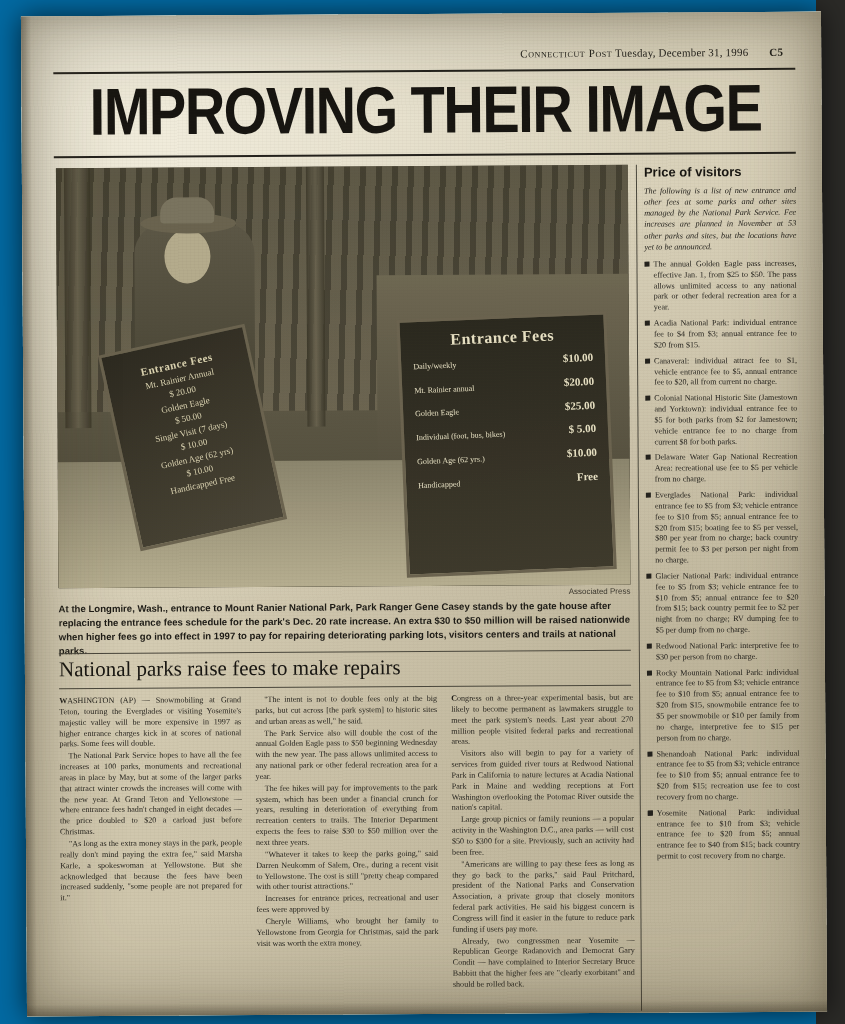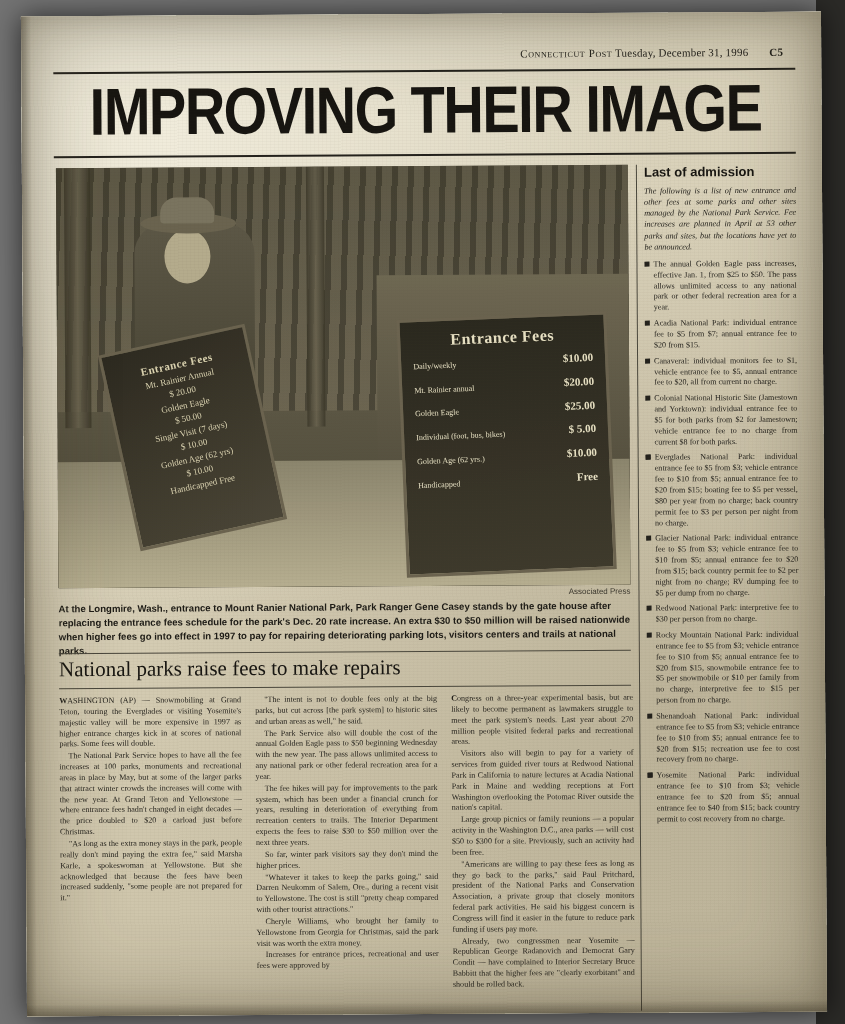--- a/index.html
+++ b/index.html
@@ -3,21 +3,21 @@
 <meta charset="utf-8">
 <style>
   html,body{margin:0;padding:0;}
   body{
     width:845px;height:1024px;overflow:hidden;
     background:#2b2a27;
     font-family:"Liberation Serif", serif;
   }
   .page{
     position:absolute;left:0;top:0;width:816px;height:1024px;
-    background:#737373;
+    background:#0369a1;
   }
   
   .sheet{
     position:absolute;
     left:24px;top:14px;width:800px;height:1000px;
     background:#d9d2bd;
     background-image:
       radial-gradient(circle at 18% 12%, rgba(255,252,240,.55), rgba(255,252,240,0) 45%),
       radial-gradient(circle at 82% 70%, rgba(120,110,85,.22), rgba(120,110,85,0) 55%),
       linear-gradient(160deg,#e2dcc7 0%,#d8d0b8 35%,#cfc6ac 70%,#c6bda3 100%);
@@ -283,44 +283,43 @@
     <div class="cols">
       <div class="col">
         <p class="first">WASHINGTON (AP) — Snowmobiling at Grand Teton, touring the Everglades or visiting Yosemite's majestic valley will be more expensive in 1997 as higher entrance charges kick in at scores of national parks. Some fees will double.</p>
         <p>The National Park Service hopes to have all the fee increases at 100 parks, monuments and recreational areas in place by May, but at some of the larger parks that attract winter crowds the increases will come with the new year. At Grand Teton and Yellowstone — where entrance fees hadn't changed in eight decades — the price doubled to $20 a carload just before Christmas.</p>
         <p>"As long as the extra money stays in the park, people really don't mind paying the extra fee," said Marsha Karle, a spokeswoman at Yellowstone. But she acknowledged that because the fees have been increased suddenly, "some people are not prepared for it."</p>
       </div>
       <div class="col">
         <p>"The intent is not to double fees only at the big parks, but cut across [the park system] to historic sites and urban areas as well," he said.</p>
         <p>The Park Service also will double the cost of the annual Golden Eagle pass to $50 beginning Wednesday with the new year. The pass allows unlimited access to any national park or other federal recreation area for a year.</p>
         <p>The fee hikes will pay for improvements to the park system, which has been under a financial crunch for years, resulting in deterioration of everything from recreation centers to trails. The Interior Department expects the fees to raise $30 to $50 million over the next three years.</p>
-        <p>So far, winter park visitors say they don't mind the higher prices.</p>
         <p>"Whatever it takes to keep the parks going," said Darren Neukomm of Salem, Ore., during a recent visit to Yellowstone. The cost is still "pretty cheap compared with other tourist attractions."</p>
+        <p>Increases for entrance prices, recreational and user fees were approved by</p>
         <p>Cheryle Williams, who brought her family to Yellowstone from Georgia for Christmas, said the park visit was worth the extra money.</p>
-        <p>Increases for entrance prices, recreational and user fees were approved by</p>
       </div>
       <div class="col">
         <p class="first">Congress on a three-year experimental basis, but are likely to become permanent as lawmakers struggle to meet the park system's needs. Last year about 270 million people visited federal parks and recreational areas.</p>
         <p>Visitors also will begin to pay for a variety of services from guided river tours at Redwood National Park in California to nature lectures at Acadia National Park in Maine and wedding receptions at Fort Washington overlooking the Potomac River outside the nation's capital.</p>
         <p>Large group picnics or family reunions — a popular activity in the Washington D.C., area parks — will cost $50 to $300 for a site. Previously, such an activity had been free.</p>
         <p>"Americans are willing to pay these fees as long as they go back to the parks," said Paul Pritchard, president of the National Parks and Conservation Association, a private group that closely monitors federal park activities. He said his biggest concern is Congress will find it easier in the future to reduce park funding if users pay more.</p>
         <p>Already, two congressmen near Yosemite — Republican George Radanovich and Democrat Gary Condit — have complained to Interior Secretary Bruce Babbitt that the higher fees are "clearly exorbitant" and should be rolled back.</p>
       </div>
     </div>
 
     <div class="side-rule"></div>
     <div class="side">
-      <h2>Last of admission</h2>
-      <div class="intro">The following is a list of new entrance and other fees at some parks and other sites managed by the National Park Service. Fee increases are planned in April at 53 other parks and sites, but the locations have yet to be announced.</div>
+      <h2>Price of visitors</h2>
+      <div class="intro">The following is a list of new entrance and other fees at some parks and other sites managed by the National Park Service. Fee increases are planned in November at 53 other parks and sites, but the locations have yet to be announced.</div>
 
       <div class="item"><span class="bull"></span><span>The annual Golden Eagle pass increases, effective Jan. 1, from $25 to $50. The pass allows unlimited access to any national park or other federal recreation area for a year.</span></div>
-      <div class="item"><span class="bull"></span><span>Acadia National Park: individual entrance fee to $5 from $7; annual entrance fee to $20 from $15.</span></div>
-      <div class="item"><span class="bull"></span><span>Canaveral: individual monitors fee to $1, vehicle entrance fee to $5, annual entrance fee to $20, all from current no charge.</span></div>
+      <div class="item"><span class="bull"></span><span>Acadia National Park: individual entrance fee to $4 from $3; annual entrance fee to $20 from $15.</span></div>
+      <div class="item"><span class="bull"></span><span>Canaveral: individual attract fee to $1, vehicle entrance fee to $5, annual entrance fee to $20, all from current no charge.</span></div>
       <div class="item"><span class="bull"></span><span>Colonial National Historic Site (Jamestown and Yorktown): individual entrance fee to $5 for both parks from $2 for Jamestown; vehicle entrance fee to no charge from current $8 for both parks.</span></div>
-      <div class="item"><span class="bull"></span></div>
+      <div class="item"><span class="bull"></span><span>Delaware Water Gap National Recreation Area: recreational use fee to $5 per vehicle from no charge.</span></div>
       <div class="item"><span class="bull"></span><span>Everglades National Park: individual entrance fee to $5 from $3; vehicle entrance fee to $10 from $5; annual entrance fee to $20 from $15; boating fee to $5 per vessel, $80 per year from no charge; back country permit fee to $3 per person per night from no charge.</span></div>
       <div class="item"><span class="bull"></span><span>Glacier National Park: individual entrance fee to $5 from $3; vehicle entrance fee to $10 from $5; annual entrance fee to $20 from $15; back country permit fee to $2 per night from no charge; RV dumping fee to $5 per dump from no charge.</span></div>
       <div class="item"><span class="bull"></span><span>Redwood National Park: interpretive fee to $30 per person from no charge.</span></div>
       <div class="item"><span class="bull"></span><span>Rocky Mountain National Park: individual entrance fee to $5 from $3; vehicle entrance fee to $10 from $5; annual entrance fee to $20 from $15, snowmobile entrance fee to $5 per snowmobile or $10 per family from no charge, interpretive fee to $15 per person from no charge.</span></div>
       <div class="item"><span class="bull"></span><span>Shenandoah National Park: individual entrance fee to $5 from $3; vehicle entrance fee to $10 from $5; annual entrance fee to $20 from $15; recreation use fee to cost recovery from no charge.</span></div>
       <div class="item"><span class="bull"></span></div>
       <div class="item"><span class="bull"></span><span>Yosemite National Park: individual entrance fee to $10 from $3; vehicle entrance fee to $20 from $5; annual entrance fee to $40 from $15; back country permit to cost recovery from no charge.</span></div>
     </div>
 
     <div class="grain"></div>

